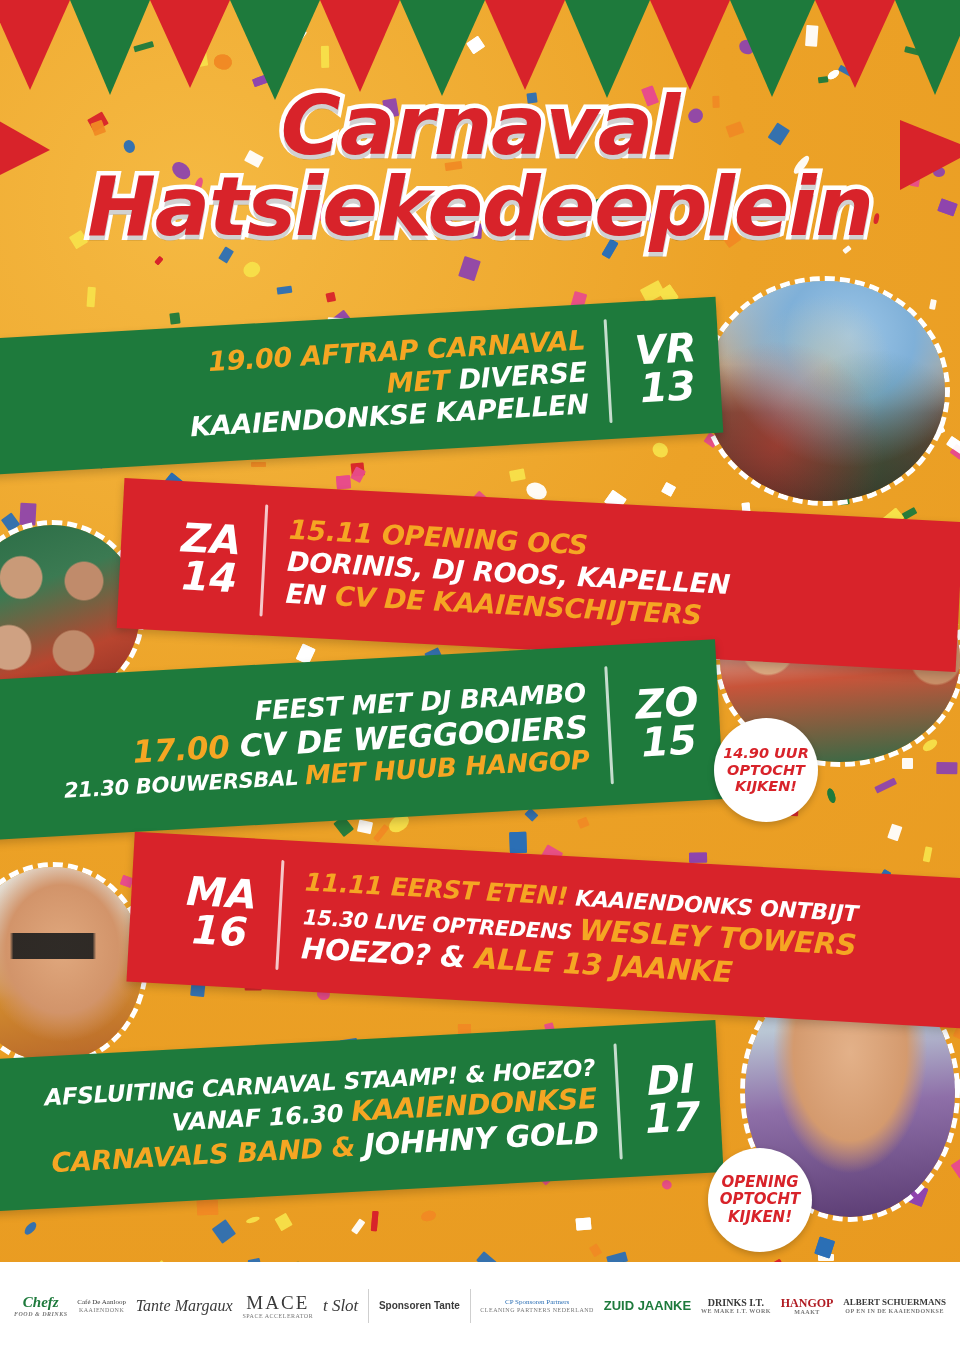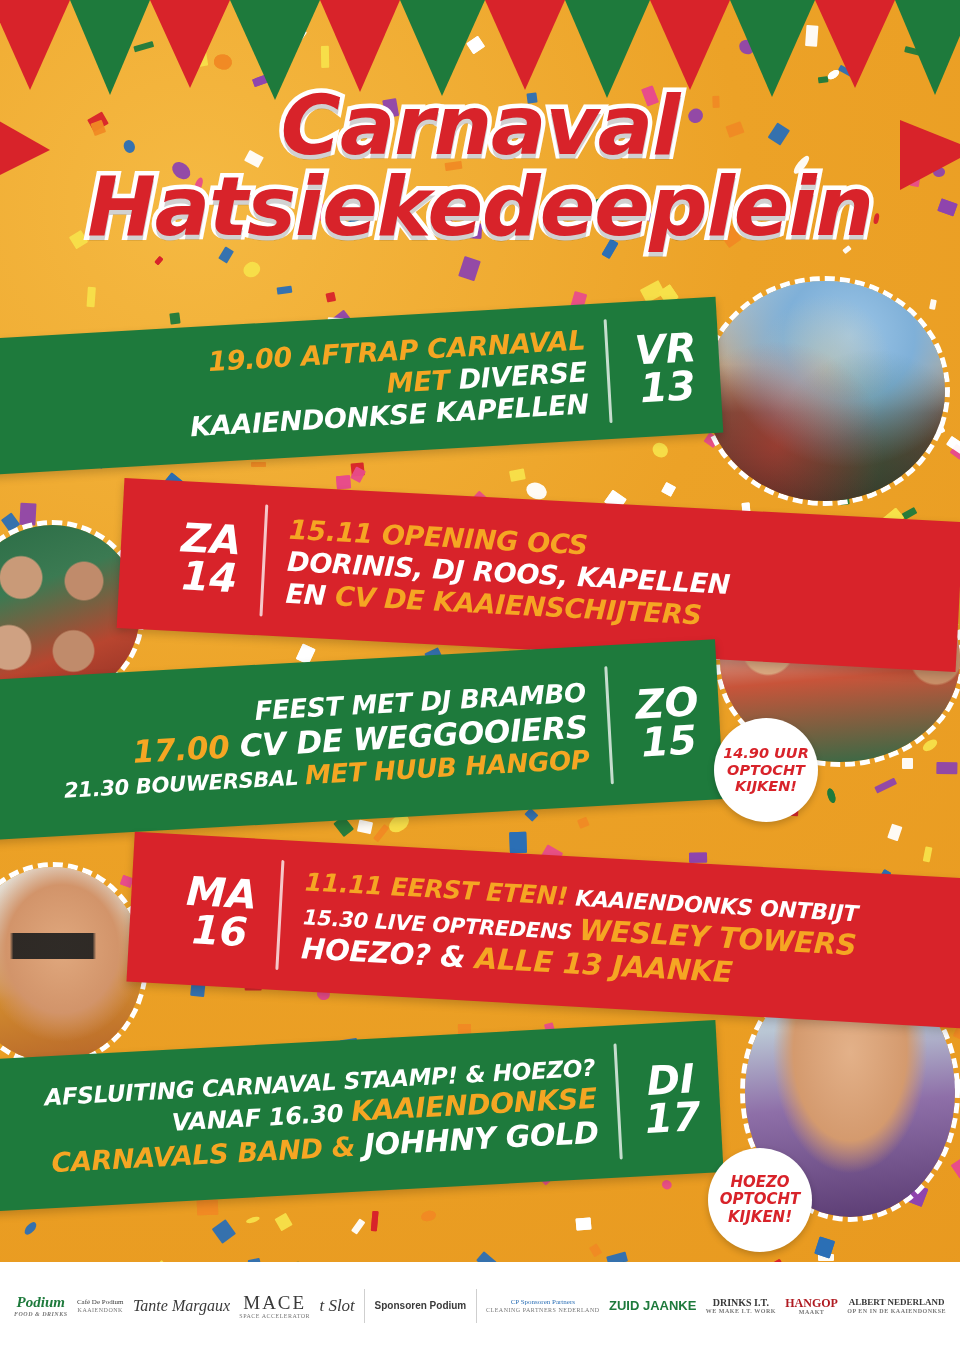--- a/index.html
+++ b/index.html
@@ -735,63 +735,63 @@
     </div>
   </div>
 
   <div class="badge" id="badge-optocht">
     <div>14.90 UUR</div>
     <div>OPTOCHT</div>
     <div>KIJKEN!</div>
   </div>
 
   <div class="badge" id="badge-kinder">
-    <div>HOEZO</div>
+    <div>OPENING</div>
     <div>OPTOCHT</div>
     <div>KIJKEN!</div>
   </div>
 
   <div id="sponsors">
     <div class="sp" style="font-size:15px;color:#1e7a3c;font-weight:bold;font-style:italic;">
-      <span class="sp-name">Podium</span>
+      <span class="sp-name">Chefz</span>
       <span class="sp-sub">FOOD &amp; DRINKS</span>
     </div>
     <div class="sp" style="font-size:7px;">
-      <span class="sp-name">Café De Podium</span>
+      <span class="sp-name">Café De Aanloop</span>
       <span class="sp-sub">KAAIENDONK</span>
     </div>
     <div class="sp" style="font-size:16px;font-style:italic;">
       <span class="sp-name">Tante Margaux</span>
     </div>
     <div class="sp" style="font-size:19px;letter-spacing:2px;">
       <span class="sp-name">MACE</span>
       <span class="sp-sub">SPACE ACCELERATOR</span>
     </div>
     <div class="sp" style="font-size:17px;font-style:italic;">
       <span class="sp-name">t Slot</span>
     </div>
     <div class="vbar"></div>
     <div class="sp" style="font-size:10px;font-weight:bold;font-family:'Liberation Sans',sans-serif;">
-      <span class="sp-name">Sponsoren Podium</span>
+      <span class="sp-name">Sponsoren Tante</span>
     </div>
     <div class="vbar"></div>
     <div class="sp" style="font-size:7px;color:#2b6fb5;">
       <span class="sp-name">CP Sponsoren Partners</span>
       <span class="sp-sub">CLEANING PARTNERS NEDERLAND</span>
     </div>
     <div class="sp" style="font-size:13px;font-weight:bold;color:#1e7a3c;font-family:'Liberation Sans',sans-serif;">
       <span class="sp-name">ZUID JAANKE</span>
     </div>
     <div class="sp" style="font-size:10px;font-weight:bold;">
       <span class="sp-name">DRINKS I.T.</span>
       <span class="sp-sub">WE MAKE I.T. WORK</span>
     </div>
     <div class="sp" style="font-size:12px;font-weight:bold;color:#b01b22;">
       <span class="sp-name">HANGOP</span>
       <span class="sp-sub">MAAKT</span>
     </div>
     <div class="sp" style="font-size:9px;font-weight:bold;">
-      <span class="sp-name">ALBERT NEDERLAND</span>
+      <span class="sp-name">ALBERT SCHUERMANS</span>
       <span class="sp-sub">OP EN IN DE KAAIENDONKSE</span>
     </div>
   </div>
 
 </div>
 
 </body></html>

